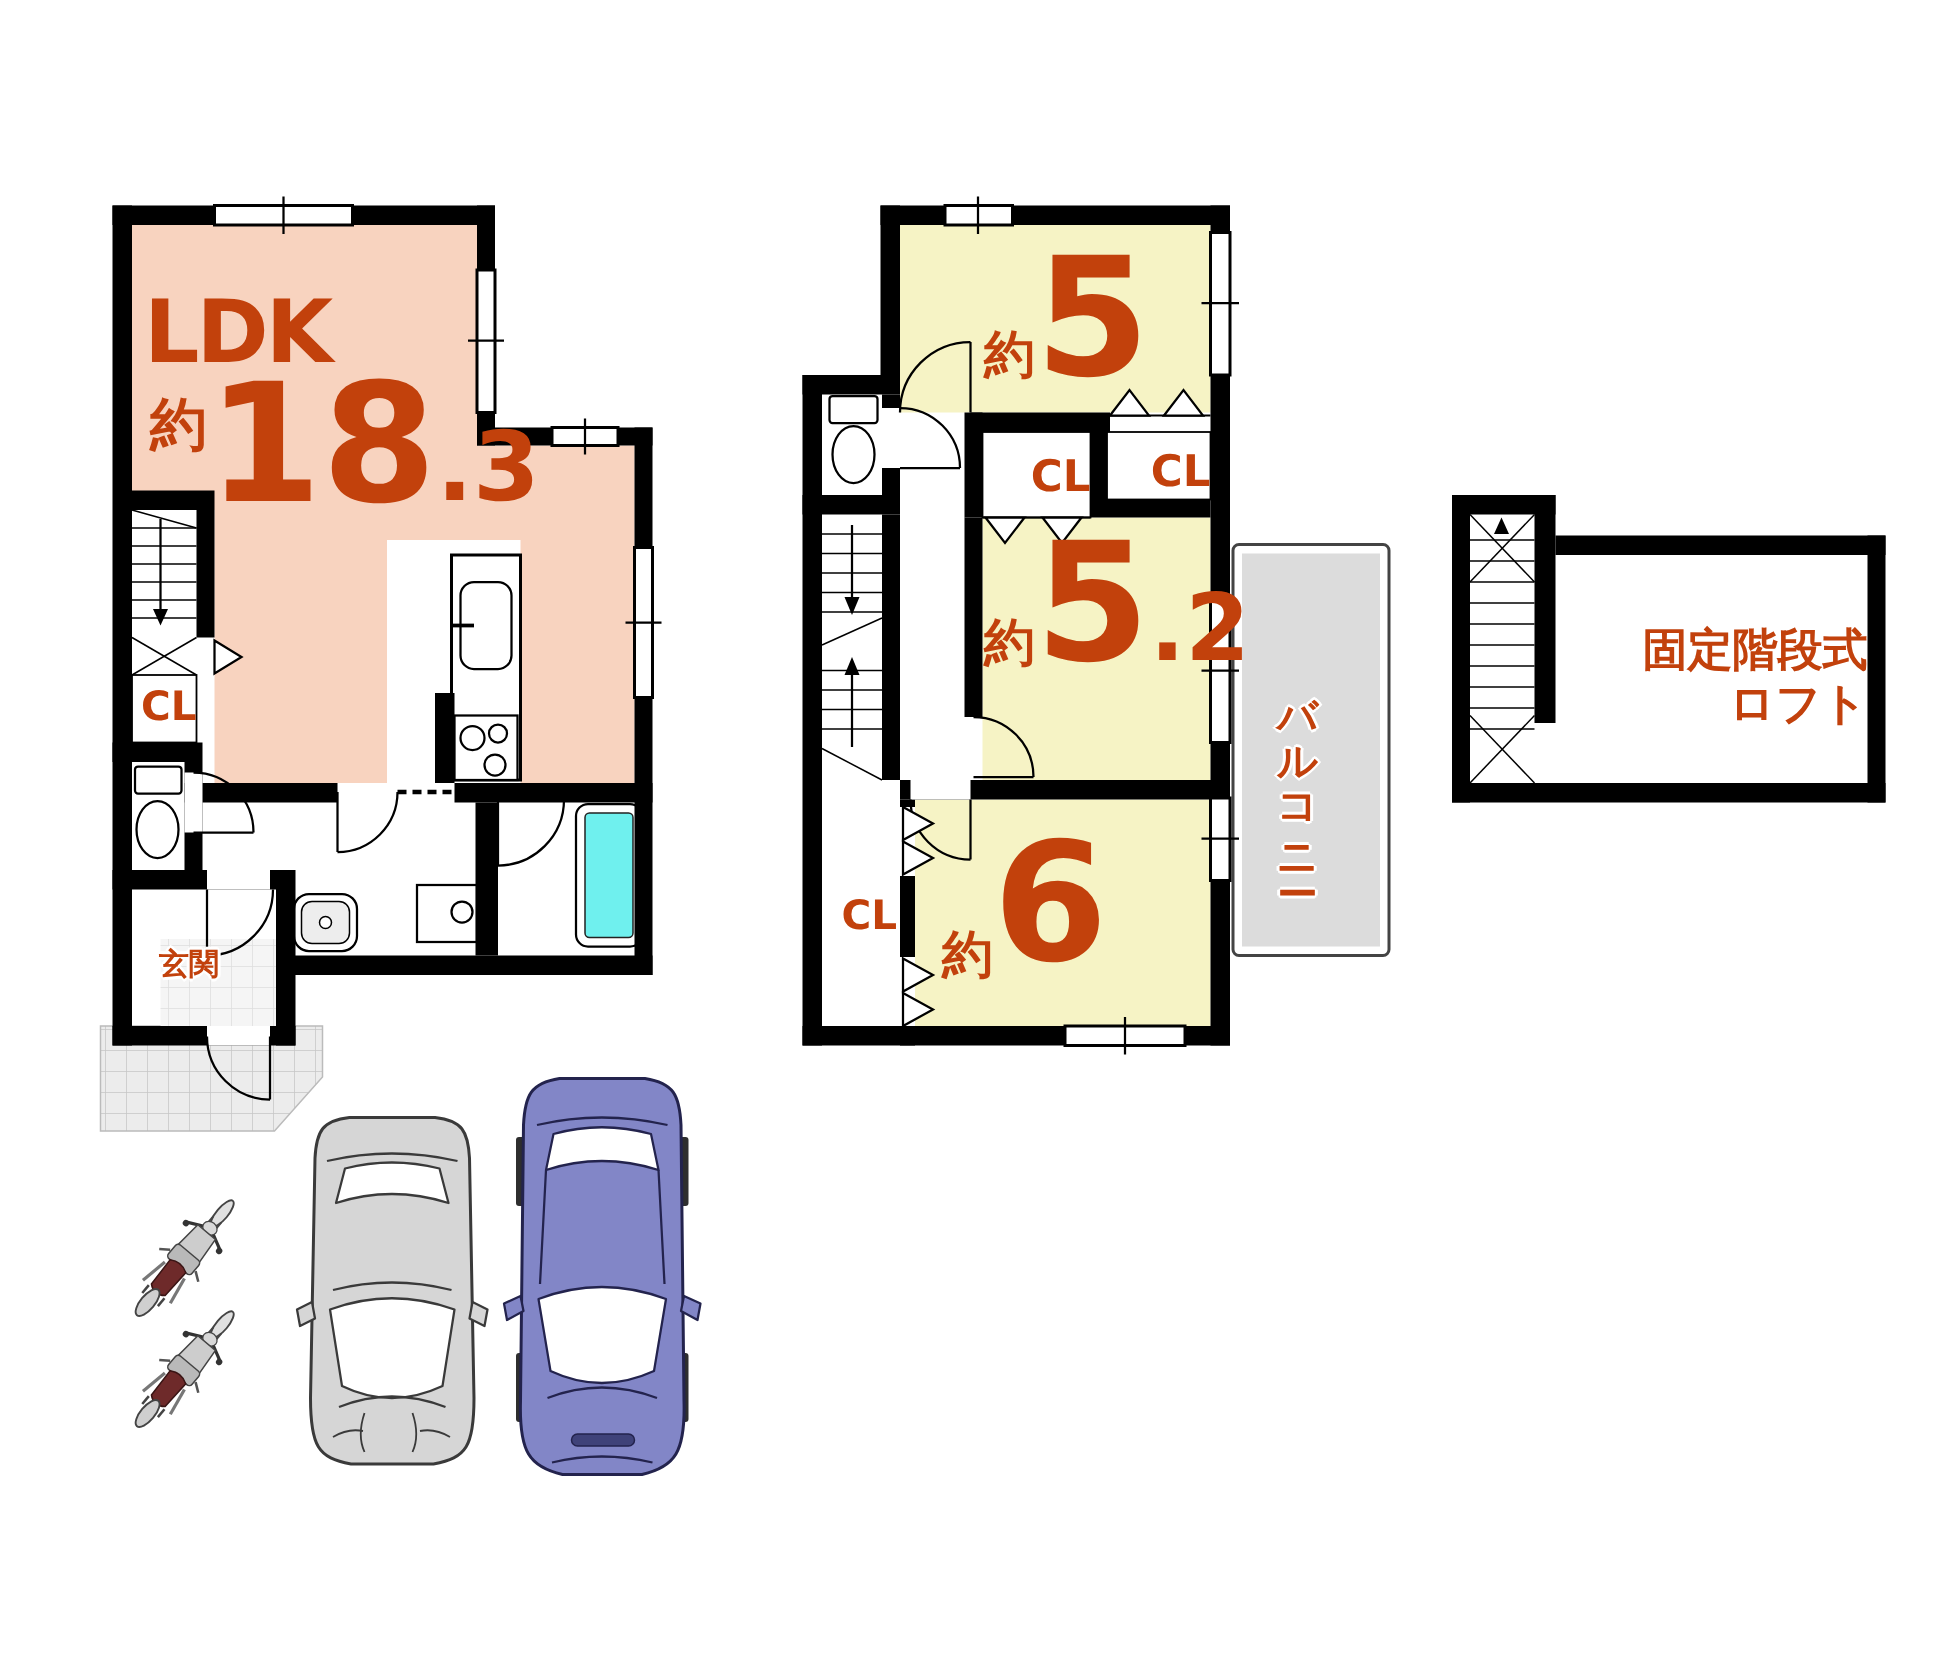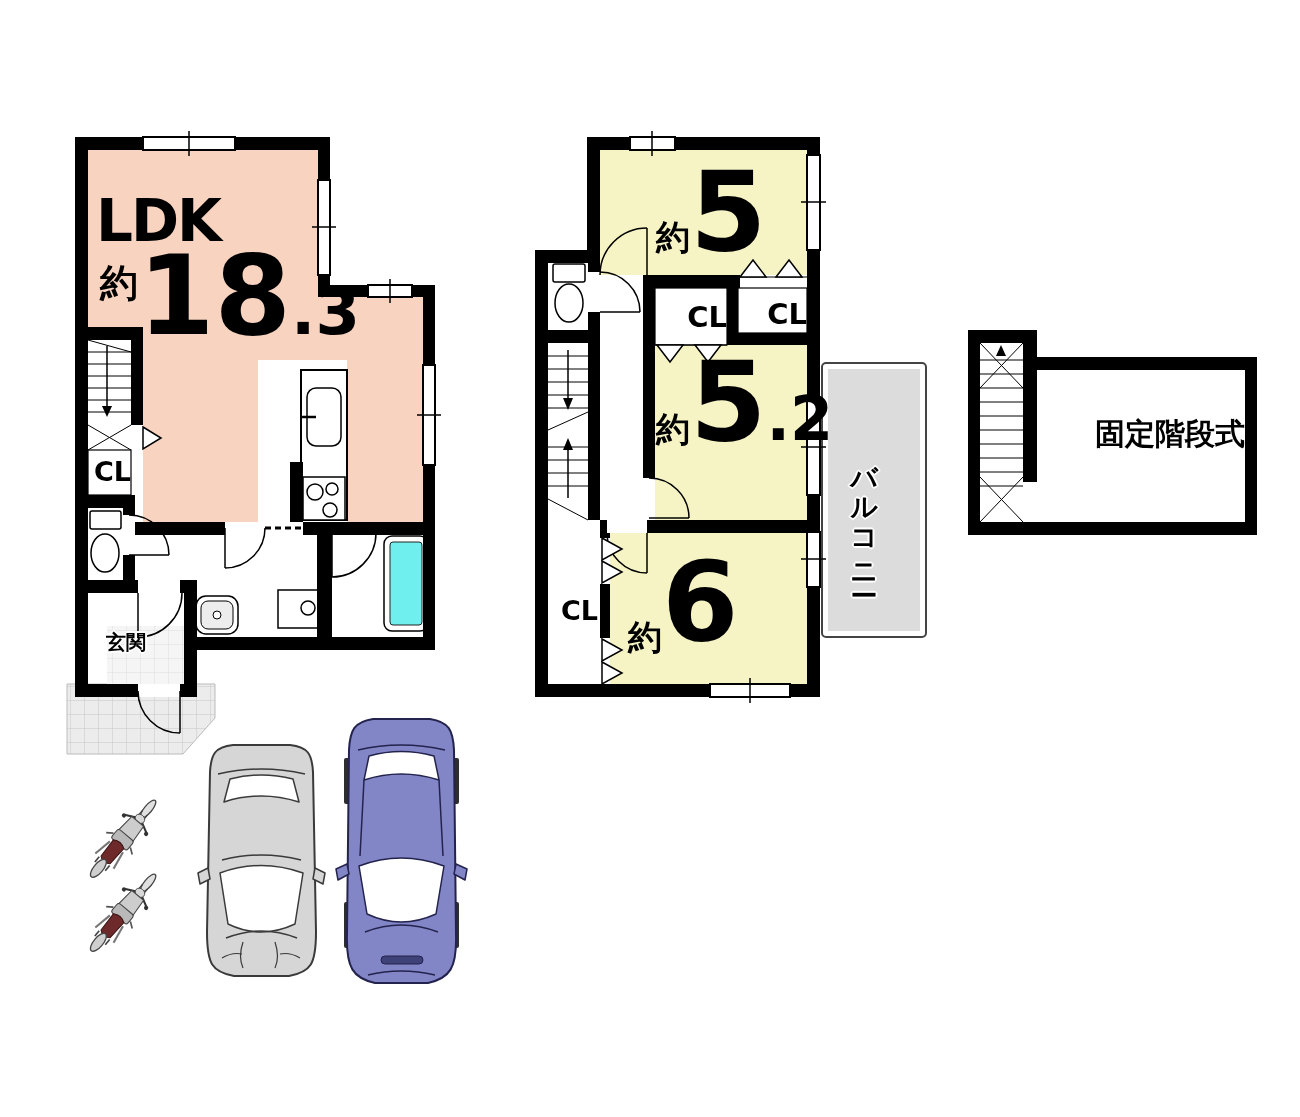--- a/index.html
+++ b/index.html
@@ -1,19 +1,19 @@
 <!DOCTYPE html>
 <html><head>
 <meta charset="utf-8">
 <style>
   html,body{margin:0;padding:0;background:#fff;}
   .canvas{position:relative;width:1300px;height:1117px;background:#fff;overflow:hidden;
           font-family:"DejaVu Sans","Liberation Sans",sans-serif;}
   .canvas svg{position:absolute;left:0;top:0;}
-  .lbl{position:absolute;font-weight:bold;color:#000000;white-space:nowrap;line-height:1;}
+  .lbl{position:absolute;font-weight:bold;color:#c2410c;white-space:nowrap;line-height:1;}
   .ctr{text-align:right;}
   .halo{text-shadow:-2px 0 0 #fff,2px 0 0 #fff,0 -2px 0 #fff,0 2px 0 #fff,
         -1px -1px 0 #fff,1px 1px 0 #fff,-1px 1px 0 #fff,1px -1px 0 #fff;}
   .area-row{display:flex;align-items:flex-start;}
   .vert{writing-mode:vertical-rl;text-orientation:mixed;letter-spacing:3px;}
   .loft-lbl span{display:block;line-height:1.2;}
 </style>
 </head>
 <body>
 
@@ -343,15 +343,16 @@
 </div>
 <div class="lbl area-row" style="left:628px;top:556px;">
   <span style="font-size:34px;margin-top:64px">約</span>
   <span style="font-size:110px;line-height:0.85">6</span>
 </div>
 <div class="lbl ctr" style="left:542px;top:597px;width:56px;font-size:27px">CL</div>
 <div class="lbl vert halo" style="left:851px;top:446px;font-size:27px">バルコニー</div>
 
 <div class="lbl ctr loft-lbl" style="left:1037px;top:416px;width:208px;font-size:30px">
   <span>固定階段式</span>
+  <span>ロフト</span>
 </div>
 
 </div>
 
 </body></html>

